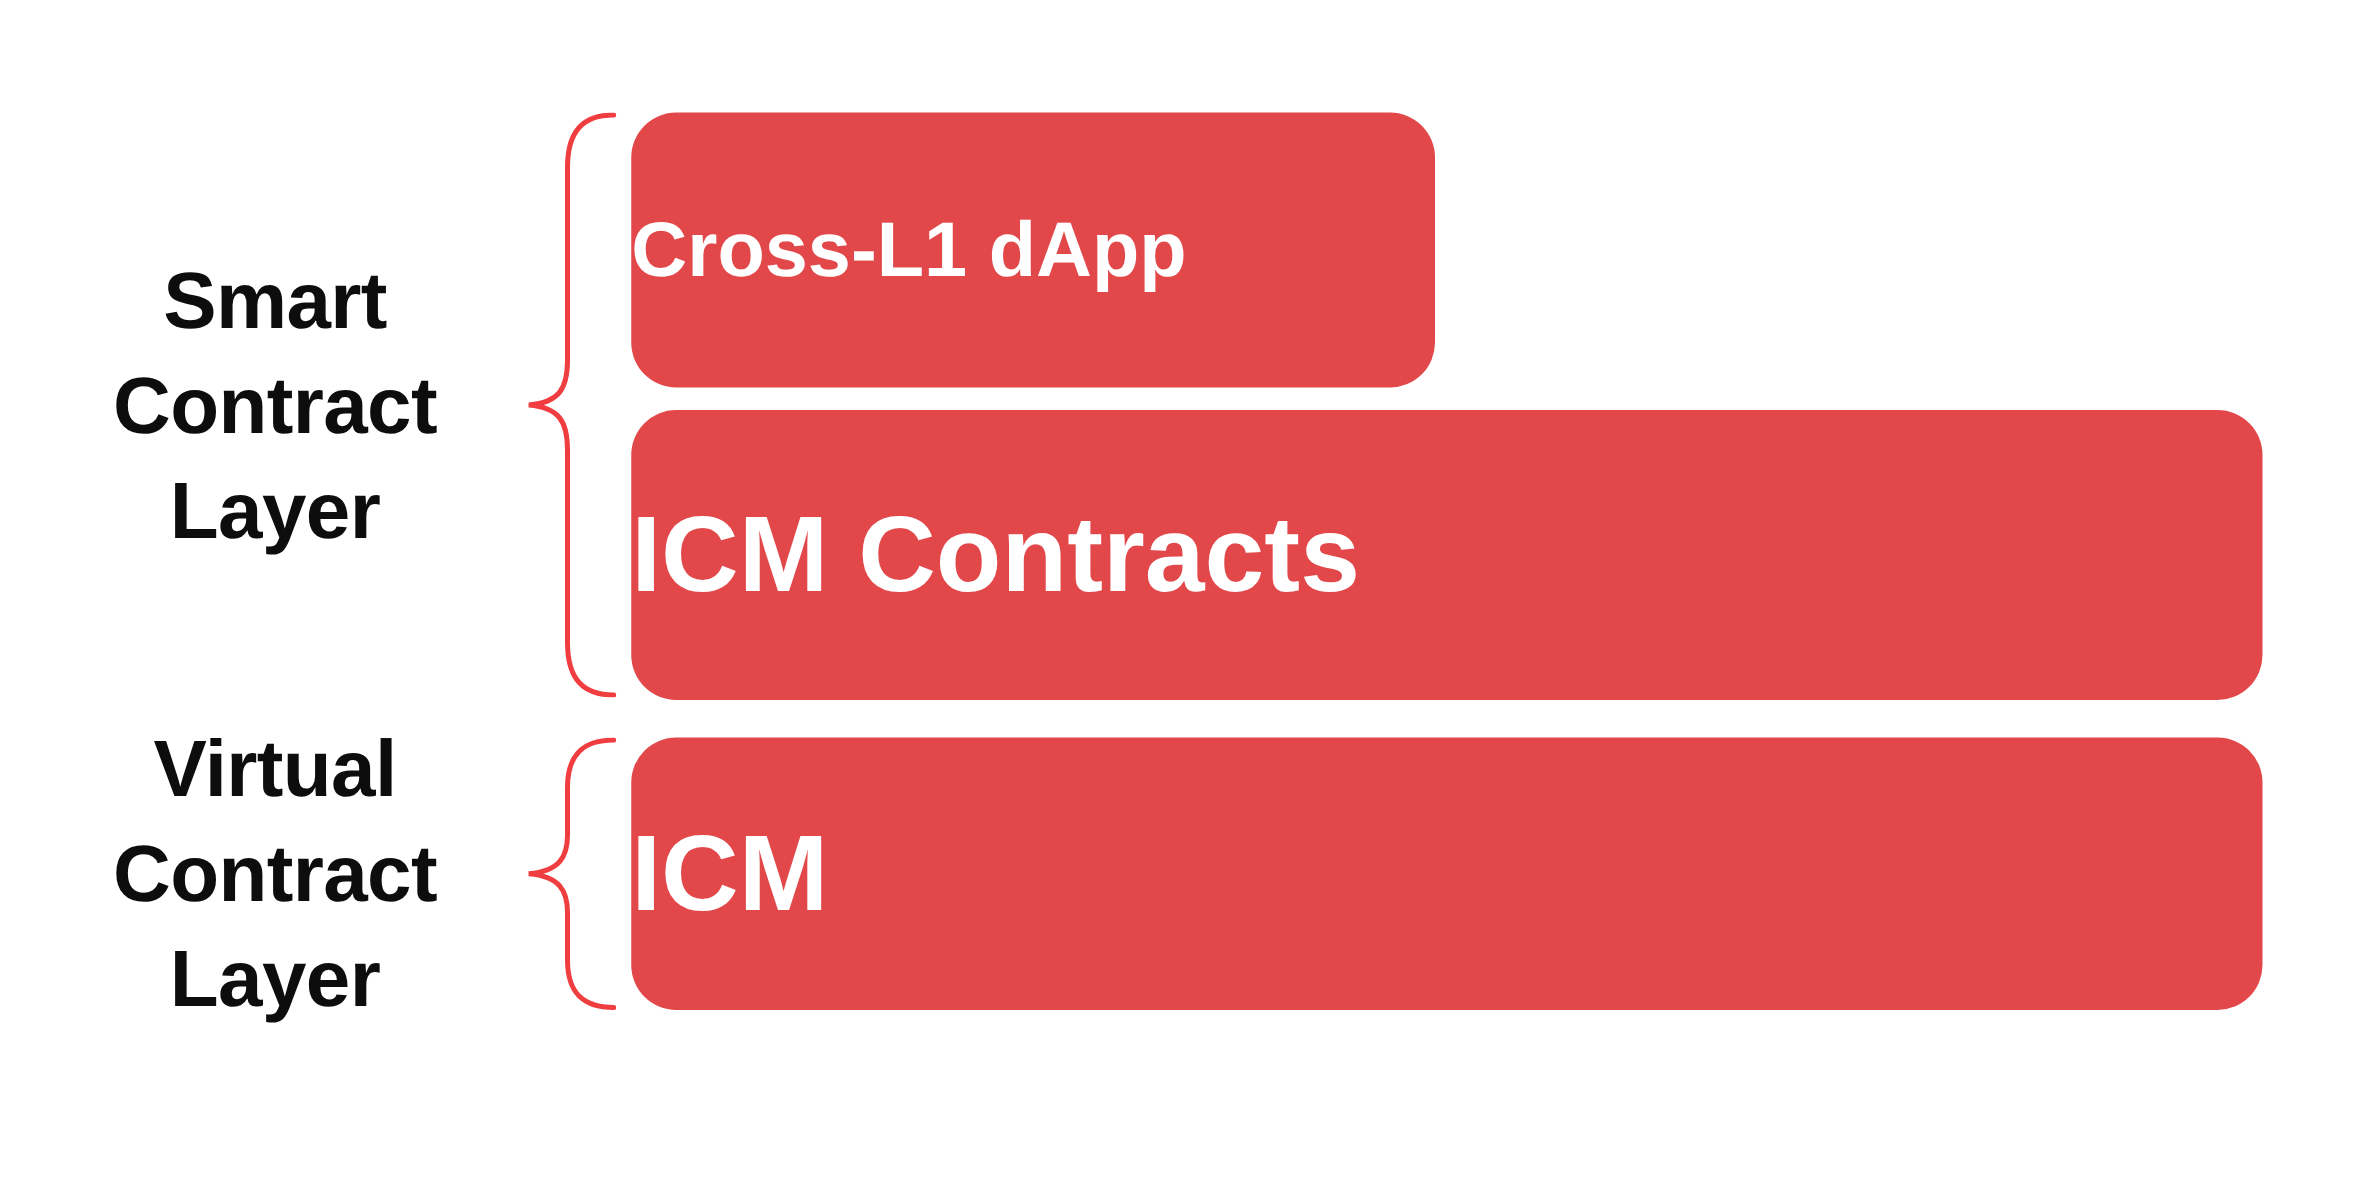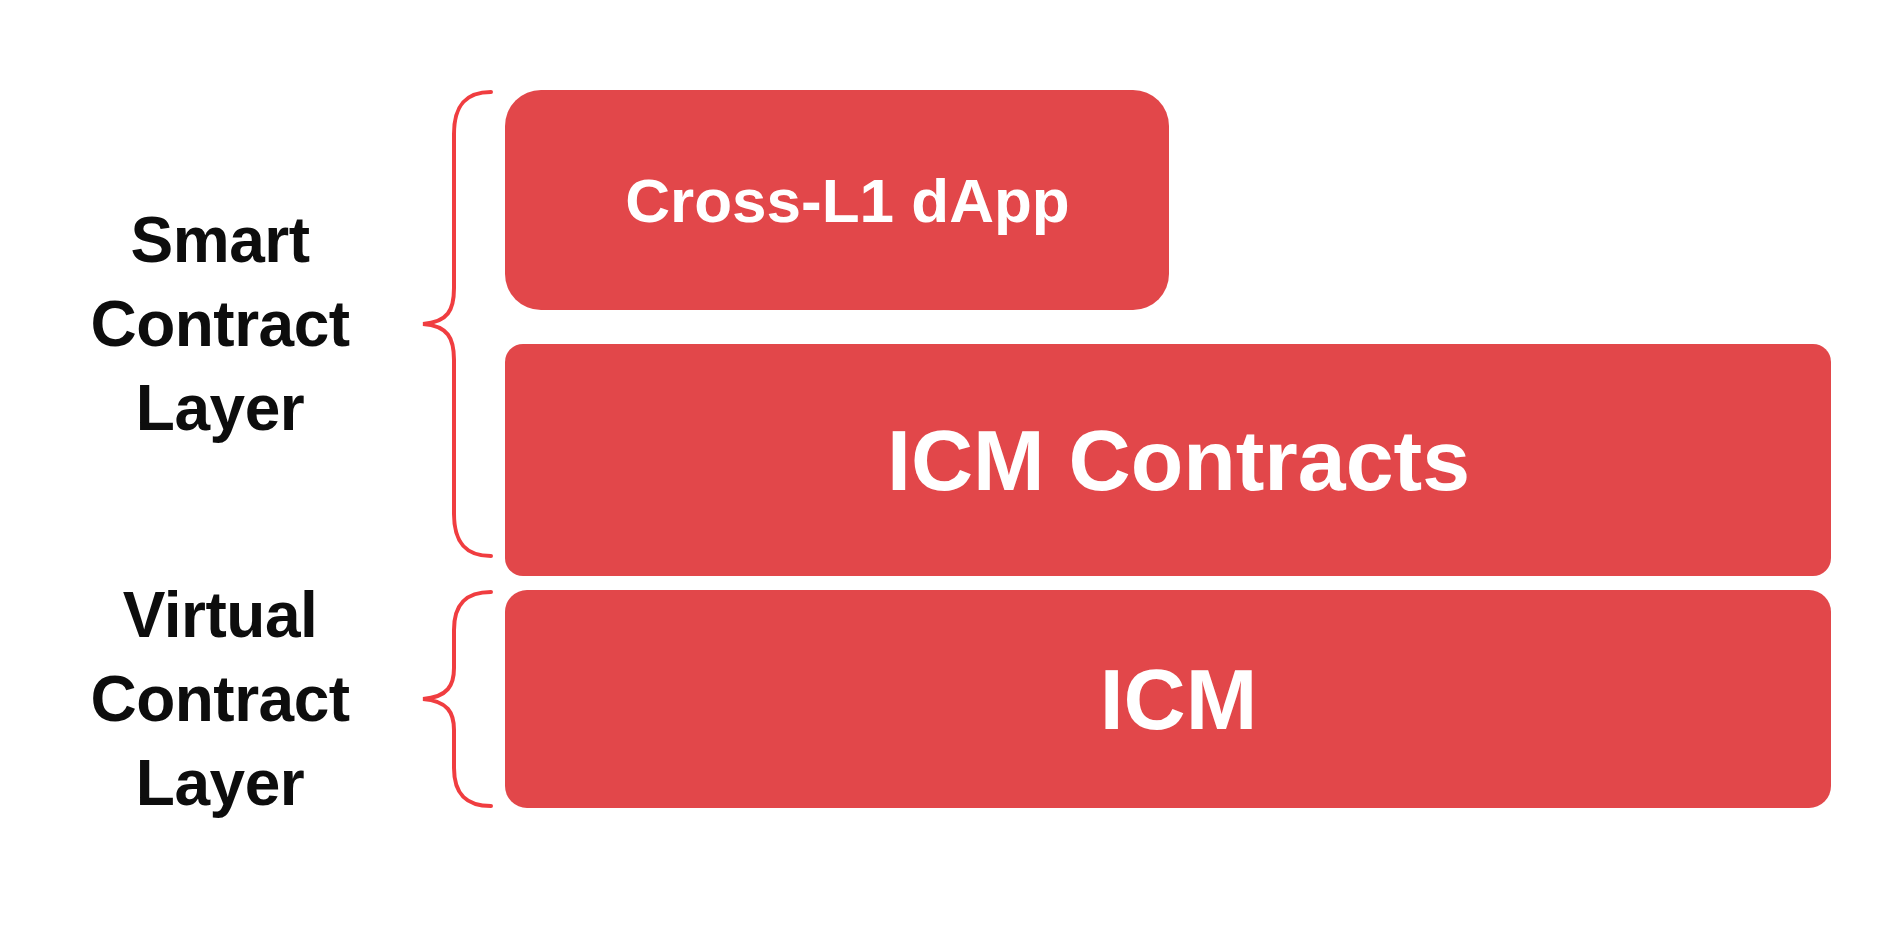--- a/index.html
+++ b/index.html
@@ -36,30 +36,28 @@
     stroke:var(--brace-red);
     stroke-width:4;
     stroke-linecap:round;
   }
   .box{
     position:absolute;
     background:var(--box-red);
     border-radius:36px;
     display:flex;
     align-items:center;
-    justify-content:center;
     color:var(--box-text);
     font-weight:700;
     text-align:center;
-    padding-left:21px;
   }
   .box-cross{left:505px;top:90px;width:643px;height:220px;font-size:62px;}
   .box-ictt{left:1165px;top:90px;width:645px;height:220px;font-size:86px;}
-  .box-icm-contracts{left:505px;top:344px;width:1305px;height:232px;font-size:86px;border-radius:18px;}
-  .box-icm{left:505px;top:590px;width:1305px;height:218px;font-size:86px;border-radius:22px;}
+  .box-icm-contracts{left:505px;top:328px;width:1305px;height:232px;font-size:86px;}
+  .box-icm{left:505px;top:590px;width:1305px;height:218px;font-size:86px;}
 </style>
 </head>
 <body>
 
 <div class="canvas">
 
   <div class="layer-label label-smart">Smart
 Contract
 Layer</div>
 

